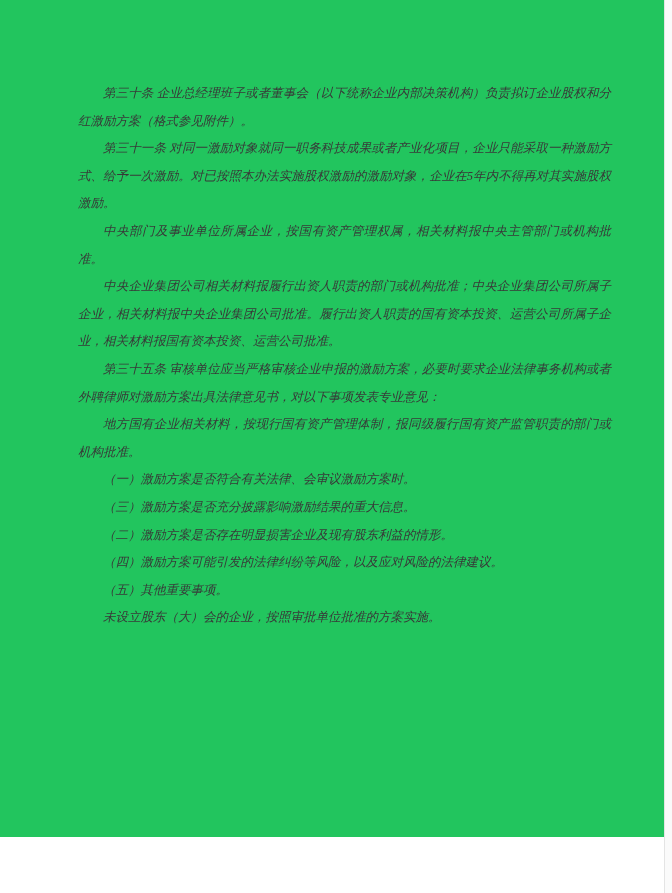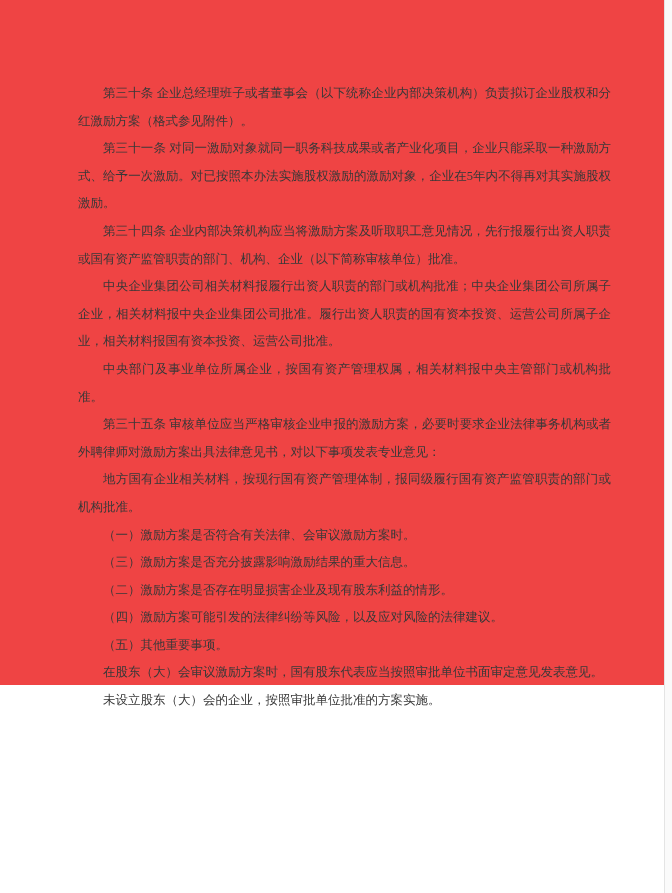--- a/index.html
+++ b/index.html
@@ -8,23 +8,24 @@
   }
   body {
     width: 672px;
     height: 893px;
     background: #ffffff;
     overflow: hidden;
   }
   .page {
     position: relative;
     width: 672px;
-    height: 685px;
-    background: #ef4444;
+    height: 837px;
+    background: #22c55e;
     font-family: "Liberation Serif", "DejaVu Serif", serif;
+    font-style: italic;
   }
   .doc-body {
     position: absolute;
     left: 78px;
     top: 80px;
     width: 533px;
     font-size: 12.5px;
     line-height: 27.6px;
     color: #383838;
     text-align: justify;
@@ -53,28 +54,26 @@
     background: #fafafa;
   }
 </style>
 </head>
 <body>
 
 <div class="page">
   <div class="doc-body" id="doc-body">
       <p>第三十条 企业总经理班子或者董事会（以下统称企业内部决策机构）负责拟订企业股权和分红激励方案（格式参见附件）。</p>
       <p>第三十一条 对同一激励对象就同一职务科技成果或者产业化项目，企业只能采取一种激励方式、给予一次激励。对已按照本办法实施股权激励的激励对象，企业在5年内不得再对其实施股权激励。</p>
-      <p>第三十四条 企业内部决策机构应当将激励方案及听取职工意见情况，先行报履行出资人职责或国有资产监管职责的部门、机构、企业（以下简称审核单位）批准。</p>
+      <p>中央部门及事业单位所属企业，按国有资产管理权属，相关材料报中央主管部门或机构批准。</p>
       <p>中央企业集团公司相关材料报履行出资人职责的部门或机构批准；中央企业集团公司所属子企业，相关材料报中央企业集团公司批准。履行出资人职责的国有资本投资、运营公司所属子企业，相关材料报国有资本投资、运营公司批准。</p>
-      <p>中央部门及事业单位所属企业，按国有资产管理权属，相关材料报中央主管部门或机构批准。</p>
       <p>第三十五条 审核单位应当严格审核企业申报的激励方案，必要时要求企业法律事务机构或者外聘律师对激励方案出具法律意见书，对以下事项发表专业意见：</p>
       <p>地方国有企业相关材料，按现行国有资产管理体制，报同级履行国有资产监管职责的部门或机构批准。</p>
       <p>（一）激励方案是否符合有关法律、会审议激励方案时。</p>
       <p>（三）激励方案是否充分披露影响激励结果的重大信息。</p>
       <p>（二）激励方案是否存在明显损害企业及现有股东利益的情形。</p>
       <p>（四）激励方案可能引发的法律纠纷等风险，以及应对风险的法律建议。</p>
       <p>（五）其他重要事项。</p>
-      <p>在股东（大）会审议激励方案时，国有股东代表应当按照审批单位书面审定意见发表意见。</p>
       <p>未设立股东（大）会的企业，按照审批单位批准的方案实施。</p>
     </div>
   <div class="edge-line"></div>
   <div class="edge-gutter"></div>
 </div>
 
 </body></html>

